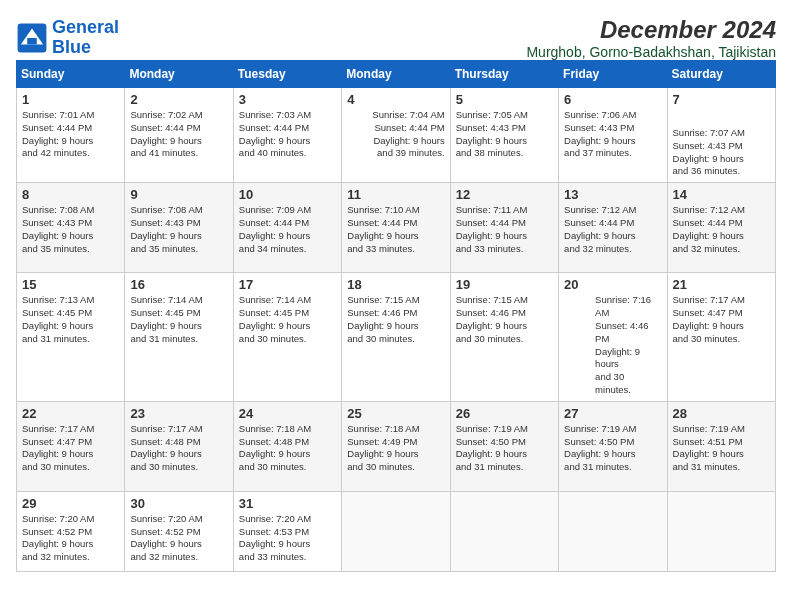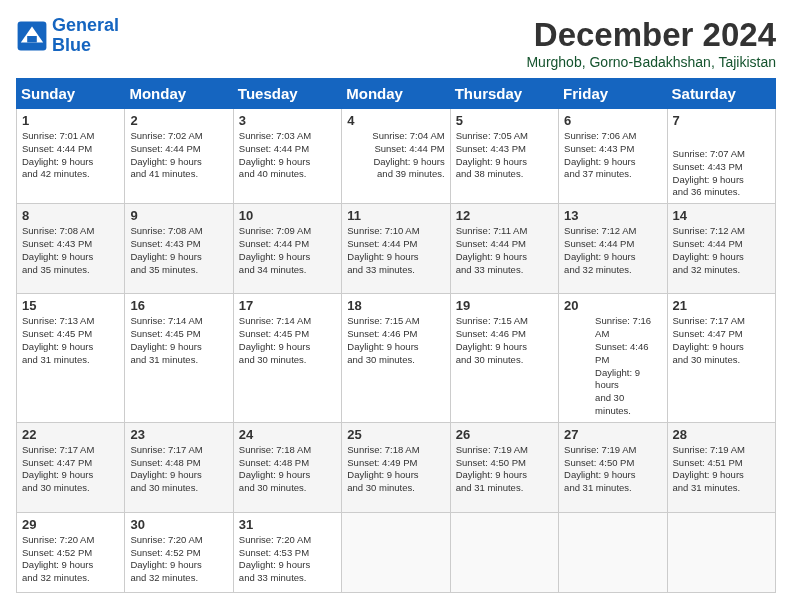--- a/index.html
+++ b/index.html
@@ -6,22 +6,21 @@
     body {
       font-family: Arial, sans-serif;
       background: #fff;
       width: 792px;
       min-height: 612px;
       padding: 16px;
     }
     .header {
       display: flex;
       justify-content: space-between;
-      align-items: flex-start;
-      margin-bottom: 8px;
+      align-items: center;
       gap: 14px;
     }
     .logo {
       display: flex;
       align-items: center;
     }
     .logo-text {
       font-size: 18px;
       font-weight: bold;
       color: #333;
@@ -32,37 +31,38 @@
     }
     .logo-icon {
       width: 32px;
       height: 32px;
       margin-right: 4px;
     }
     .title-area {
       text-align: right;
     }
     .month-title {
-      font-size: 33px;
+      font-size: 24px;
       font-weight: bold;
       color: #333;
+      font-style: italic;
     }
     .location {
       font-size: 14px;
       color: #14532d;
     }
     table {
       width: 100%;
       border-collapse: collapse;
       table-layout: fixed;
     }
     th {
       background-color: #1565c0;
       color: #fff;
-      font-size: 15px;
+      font-size: 12px;
       font-weight: bold;
       padding: 6px 4px;
       text-align: left;
       border: 1px solid #1565c0;
     }
     td {
       border: 1px solid #ccc;
       vertical-align: top;
       padding: 4px 5px;
       height: 90px;

